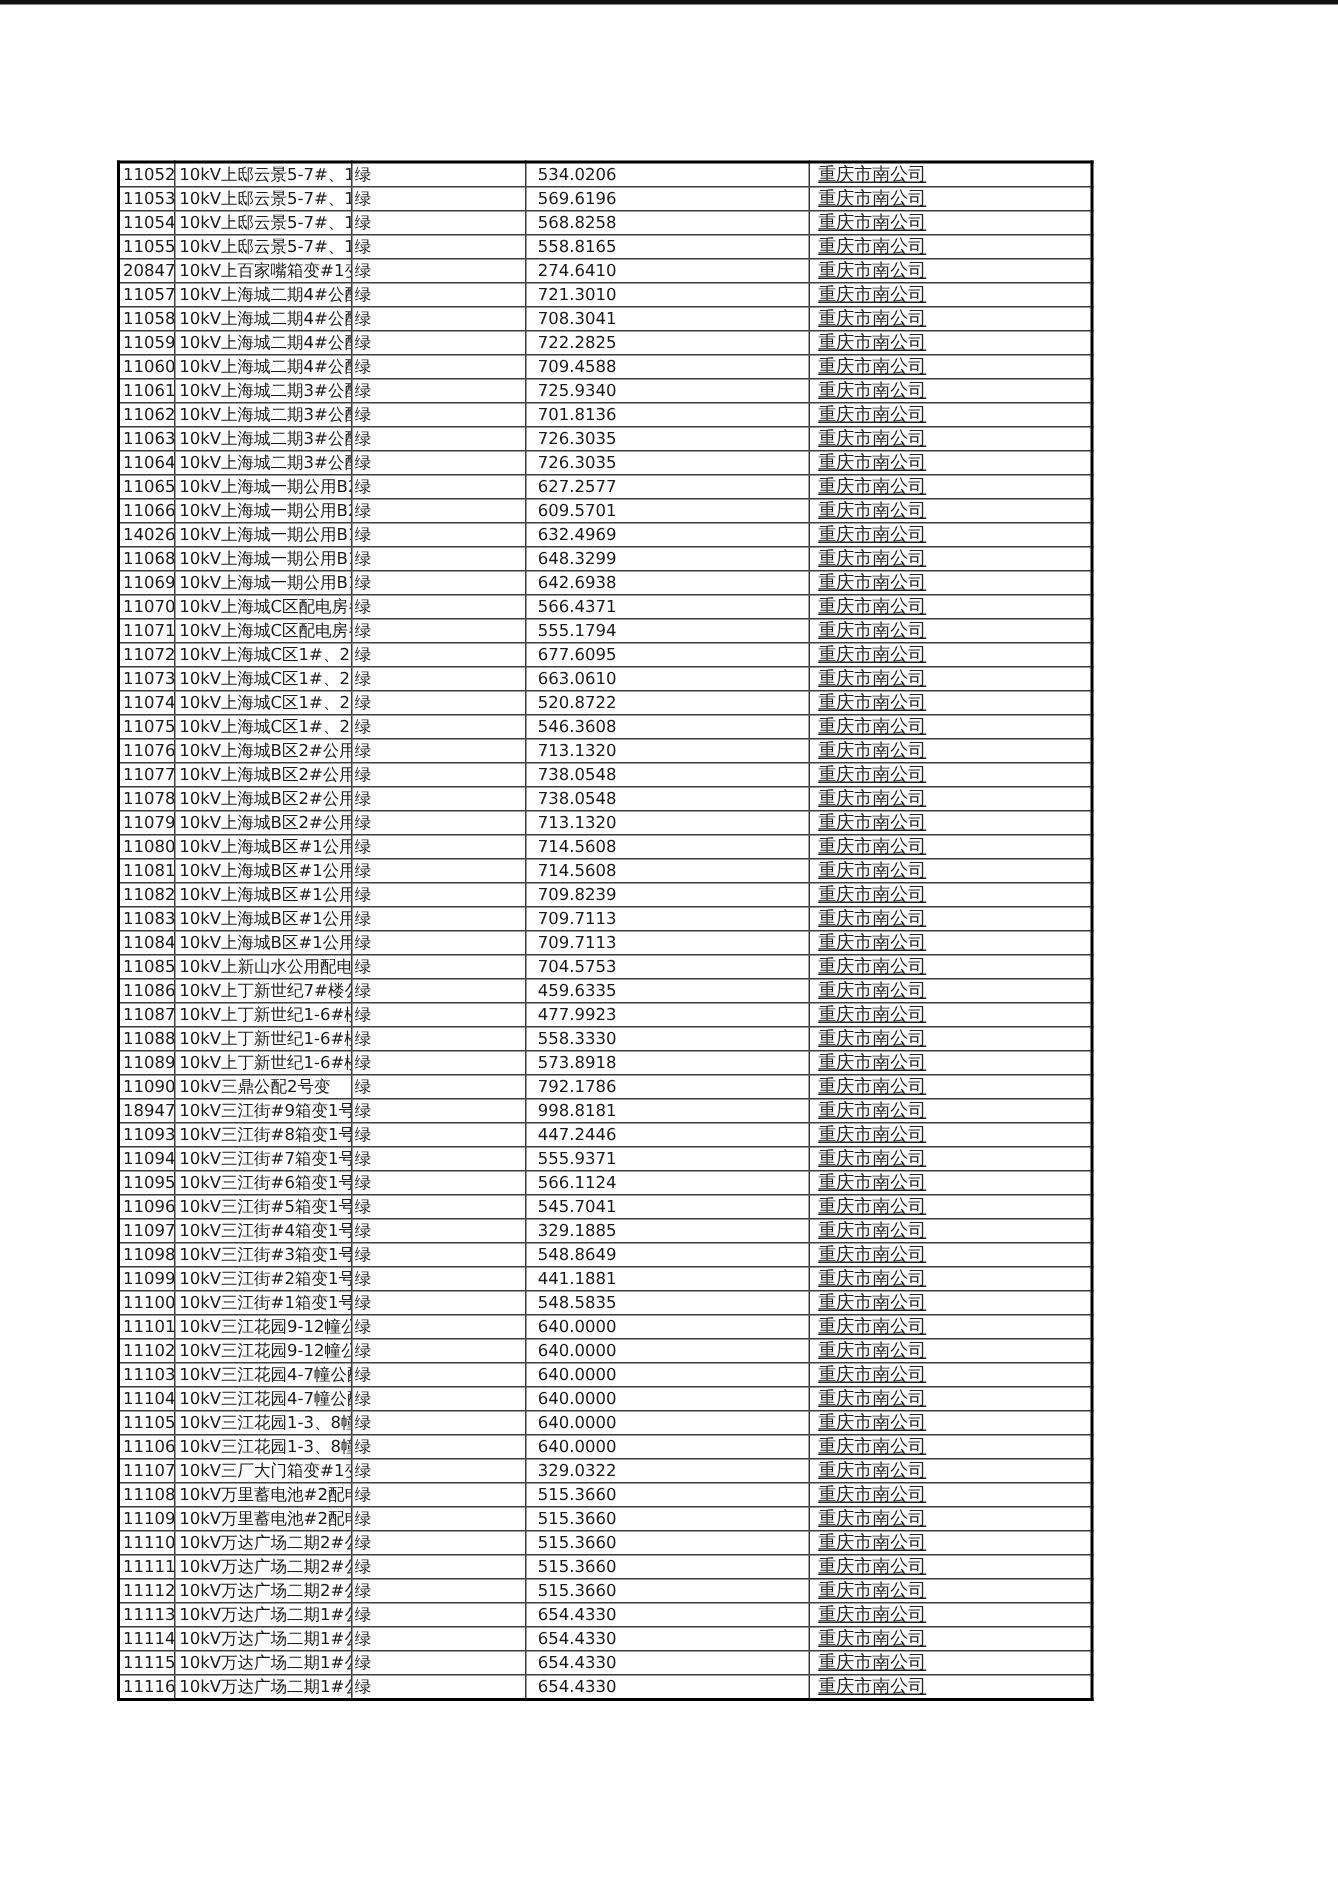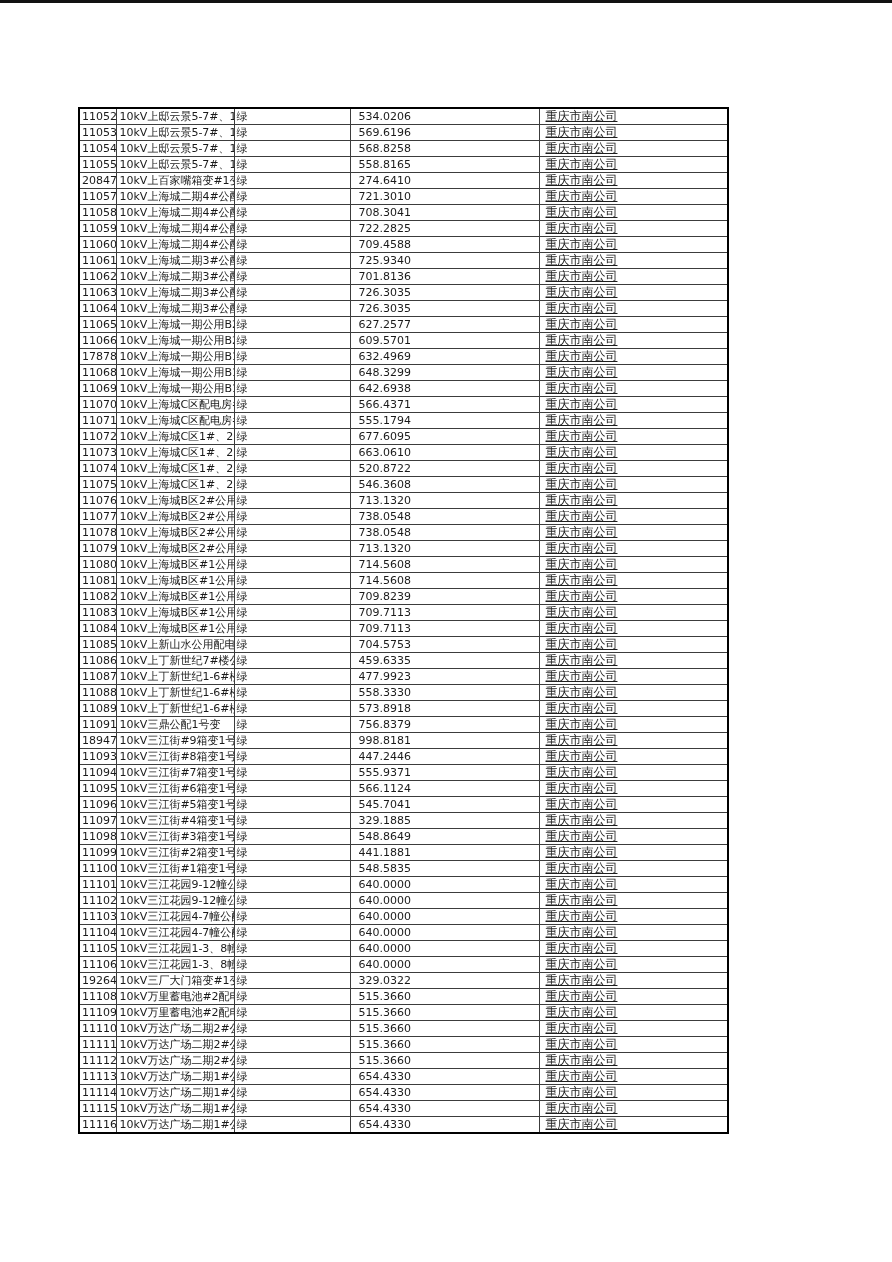--- a/index.html
+++ b/index.html
@@ -299,21 +299,21 @@
     <td class="c-status">
             <span>绿</span>
           </td>
     <td class="c-value">
             <span>609.5701</span>
           </td>
     <td class="c-company"><span>重庆市南公司</span></td>
   </tr>
         <tr>
     <td class="c-id">
-            <span>17878</span>
+            <span>14026</span>
           </td>
     <td class="c-name">
             <span>10kV上海城一期公用B1配</span>
           </td>
     <td class="c-status">
             <span>绿</span>
           </td>
     <td class="c-value">
             <span>632.4969</span>
           </td>
@@ -644,30 +644,30 @@
     <td class="c-status">
             <span>绿</span>
           </td>
     <td class="c-value">
             <span>573.8918</span>
           </td>
     <td class="c-company"><span>重庆市南公司</span></td>
   </tr>
         <tr>
     <td class="c-id">
-            <span>11091</span>
-          </td>
-    <td class="c-name">
-            <span>10kV三鼎公配1号变</span>
-          </td>
-    <td class="c-status">
-            <span>绿</span>
-          </td>
-    <td class="c-value">
-            <span>756.8379</span>
+            <span>11090</span>
+          </td>
+    <td class="c-name">
+            <span>10kV三鼎公配2号变</span>
+          </td>
+    <td class="c-status">
+            <span>绿</span>
+          </td>
+    <td class="c-value">
+            <span>792.1786</span>
           </td>
     <td class="c-company"><span>重庆市南公司</span></td>
   </tr>
         <tr>
     <td class="c-id">
             <span>18947</span>
           </td>
     <td class="c-name">
             <span>10kV三江街#9箱变1号变</span>
           </td>
@@ -884,21 +884,21 @@
     <td class="c-status">
             <span>绿</span>
           </td>
     <td class="c-value">
             <span>640.0000</span>
           </td>
     <td class="c-company"><span>重庆市南公司</span></td>
   </tr>
         <tr>
     <td class="c-id">
-            <span>19264</span>
+            <span>11107</span>
           </td>
     <td class="c-name">
             <span>10kV三厂大门箱变#1变</span>
           </td>
     <td class="c-status">
             <span>绿</span>
           </td>
     <td class="c-value">
             <span>329.0322</span>
           </td>

